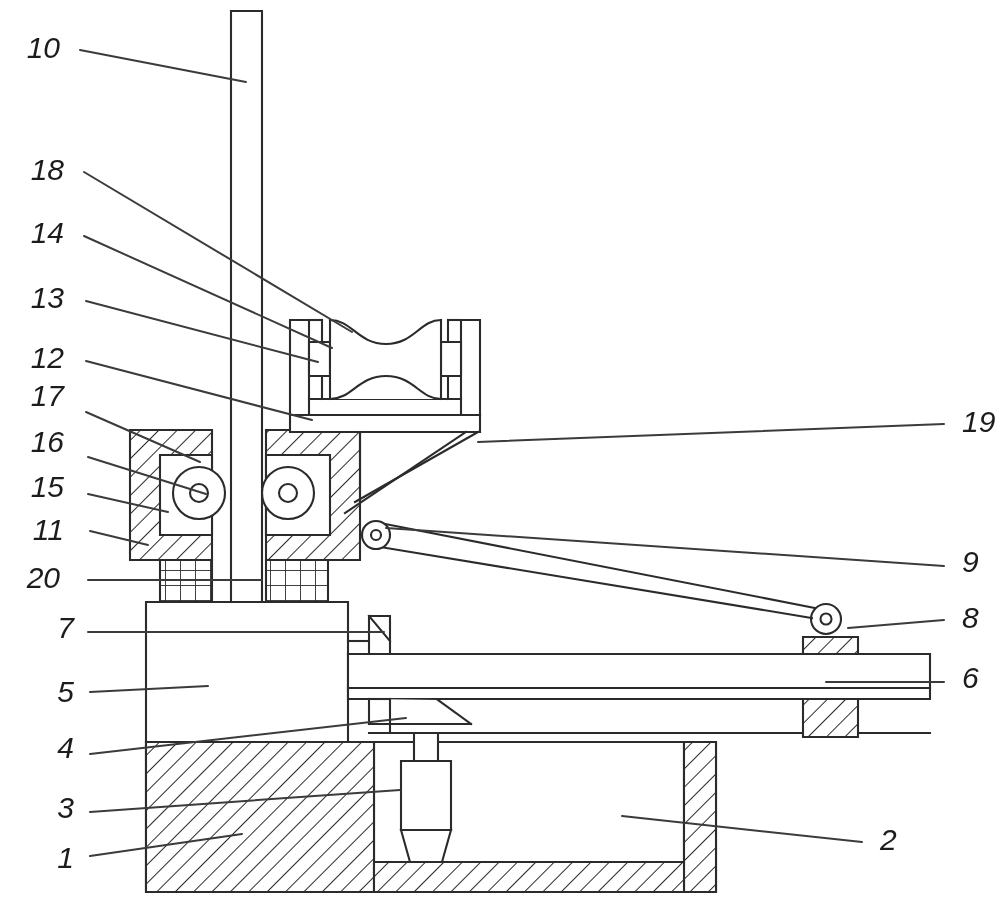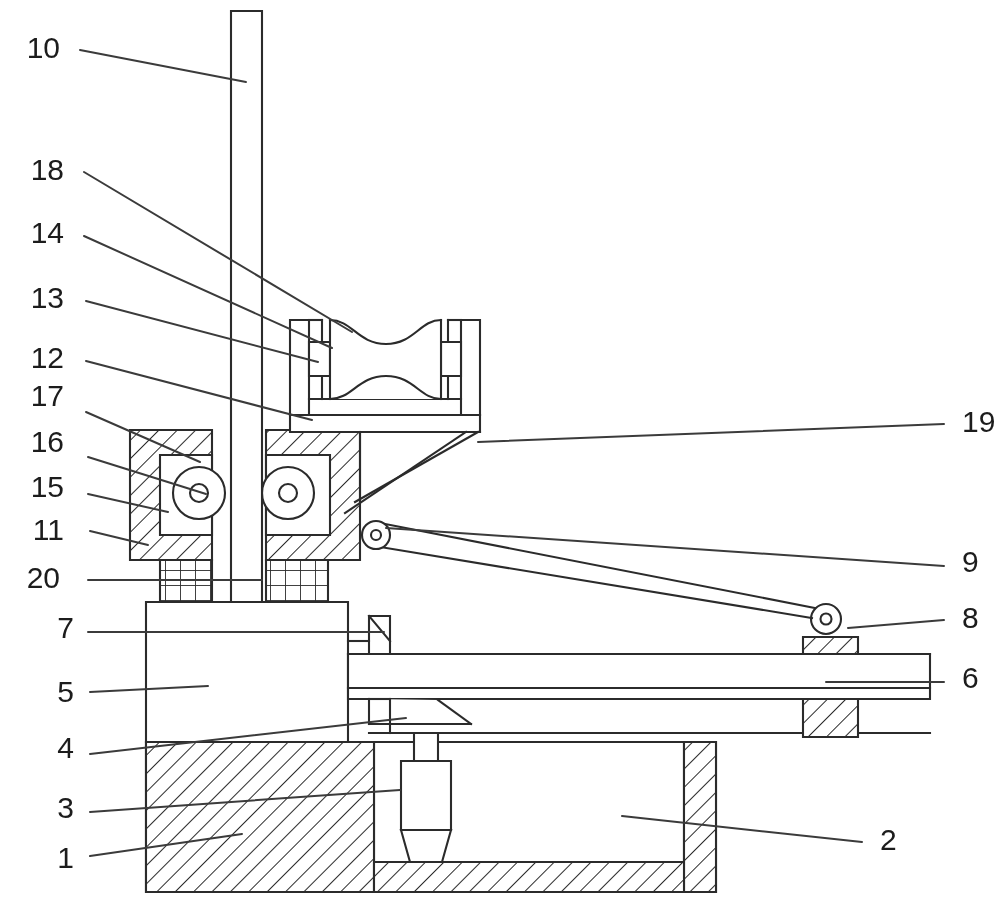--- a/index.html
+++ b/index.html
@@ -12,20 +12,21 @@
     width: 1000px;
     height: 912px;
     font-family: "Liberation Sans", sans-serif;
     overflow: hidden;
   }
   #figure-root {
     position: relative;
     width: 1000px;
     height: 912px;
     background: #ffffff;
+    font-style: italic;
   }
   svg#drawing {
     position: absolute;
     top: 0;
     left: 0;
     width: 1000px;
     height: 912px;
     display: block;
   }
   .ln {

